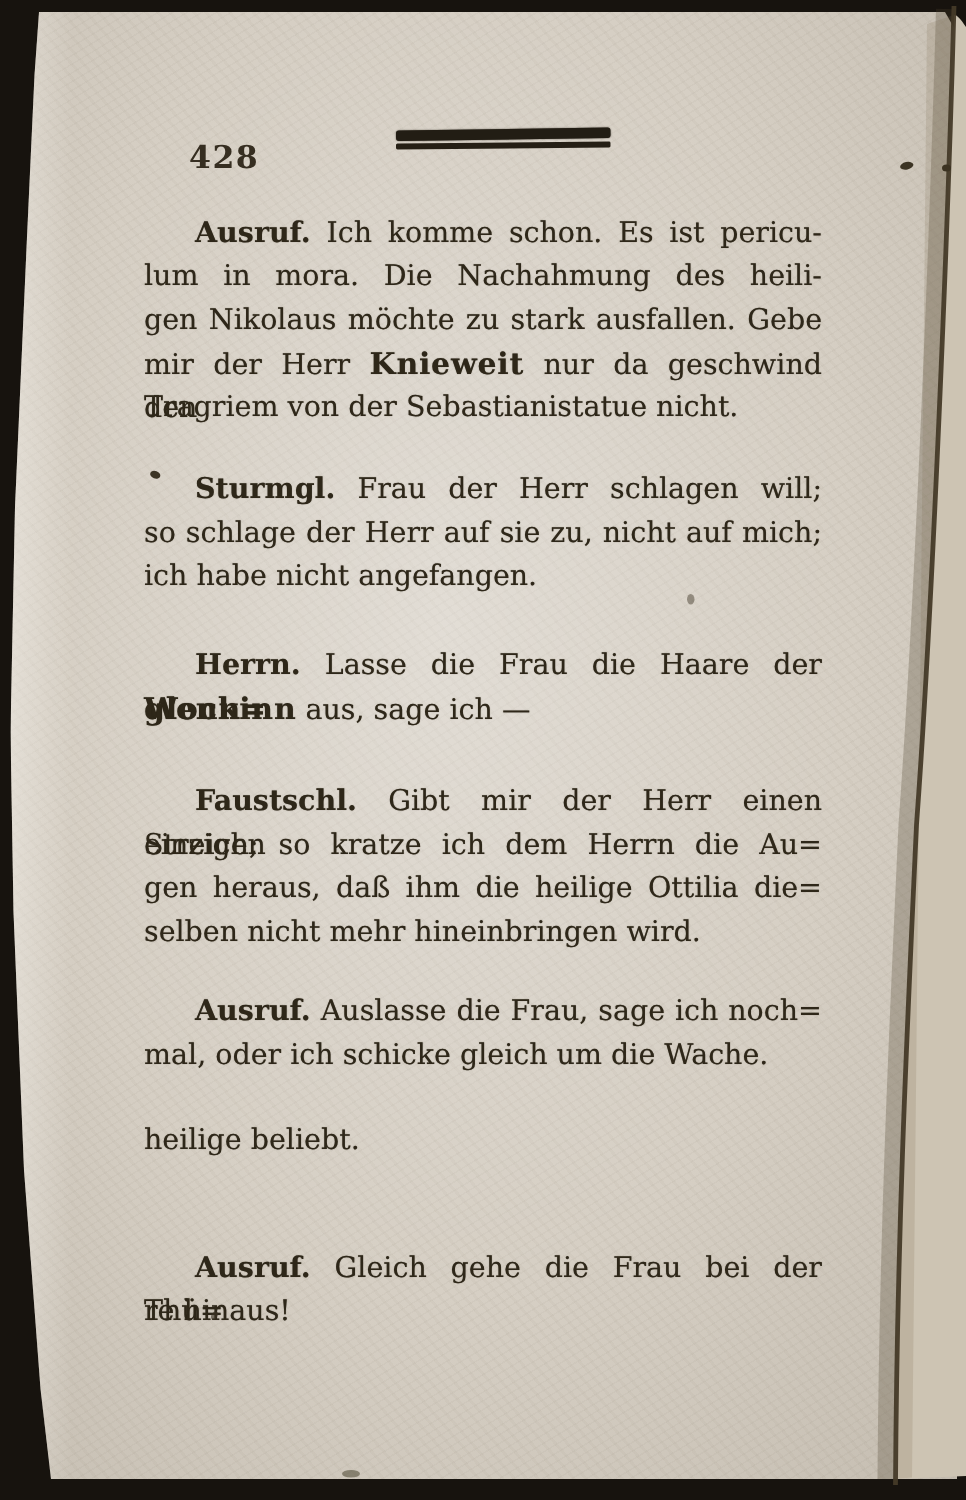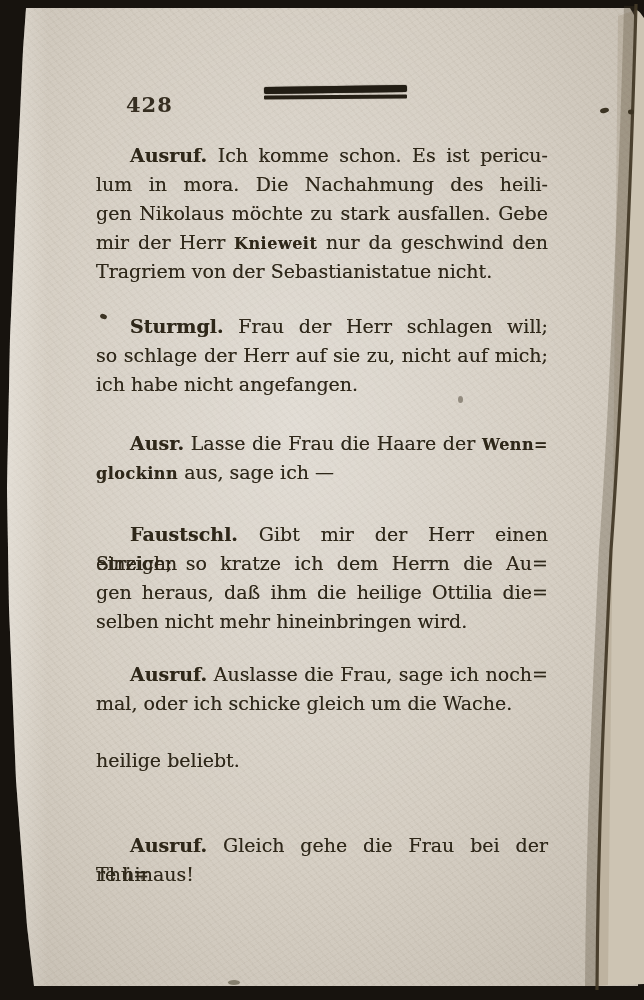--- a/index.html
+++ b/index.html
@@ -43,21 +43,21 @@
   .para{position:absolute;left:0;width:452px;}
   .line{
     height:29px;line-height:29px;font-size:19px;
     text-align:justify;text-align-last:justify;
     white-space:normal;
     text-shadow:0 0 .6px rgba(46,39,25,.55);
   }
   .line.first{text-indent:34px;}
   .line.last{text-align-last:left;}
   .b{font-weight:bold;}
-  .emph{font-weight:bold;font-size:16px;letter-spacing:.5px;}
+  .emph{font-weight:bold;font-size:20px;letter-spacing:.5px;}
   
   .speck{position:absolute;background:#3c3424;border-radius:50%;}
   .speck.s1{left:100px;top:306px;width:7px;height:5px;transform:rotate(20deg);}
   .speck.s2{left:600px;top:100px;width:9px;height:5px;transform:rotate(-12deg);}
   .speck.s3{left:458px;top:388px;width:5px;height:7px;opacity:.45;}
   .speck.s4{left:141px;top:866px;width:4px;height:6px;opacity:.6;transform:rotate(30deg);}
   .speck.s5{left:228px;top:972px;width:12px;height:5px;opacity:.55;background:#4a4630;}
   
   .right-edge{position:absolute;left:560px;top:0;width:84px;height:1000px;}
 </style>
@@ -82,21 +82,21 @@
           <div class="line"><span class="">gen Nikolaus möchte zu stark ausfallen. Gebe</span></div>
           <div class="line"><span class="">mir der Herr </span><span class=" emph">Knieweit</span><span class=""> nur da geschwind den</span></div>
           <div class="line last"><span class="">Tragriem von der Sebastianistatue nicht.</span></div>
         </div>
         <div class="para" style="top: 304px;">
           <div class="line first"><span class="b">Sturmgl.</span><span class=""> Frau der Herr schlagen will;</span></div>
           <div class="line"><span class="">so schlage der Herr auf sie zu, nicht auf mich;</span></div>
           <div class="line last"><span class="">ich habe nicht angefangen.</span></div>
         </div>
         <div class="para" style="top: 421px;">
-          <div class="line first"><span class="b">Ausr.</span><span class=""> Lasse die Frau die Haare der </span><span class=" emph">Wenn=</span></div>
+          <div class="line first"><span class="b">Herrn.</span><span class=""> Lasse die Frau die Haare der </span><span class=" emph">Wenn=</span></div>
           <div class="line last"><span class=" emph">glockinn</span><span class=""> aus, sage ich —</span></div>
         </div>
         <div class="para" style="top: 512px;">
           <div class="line first"><span class="b">Faustschl.</span><span class=""> Gibt mir der Herr einen einzigen</span></div>
           <div class="line"><span class="">Streich; so kratze ich dem Herrn die Au=</span></div>
           <div class="line"><span class="">gen heraus, daß ihm die heilige Ottilia die=</span></div>
           <div class="line last"><span class="">selben nicht mehr hineinbringen wird.</span></div>
         </div>
         <div class="para" style="top: 652px;">
           <div class="line first"><span class="b">Ausruf.</span><span class=""> Auslasse die Frau, sage ich noch=</span></div>

